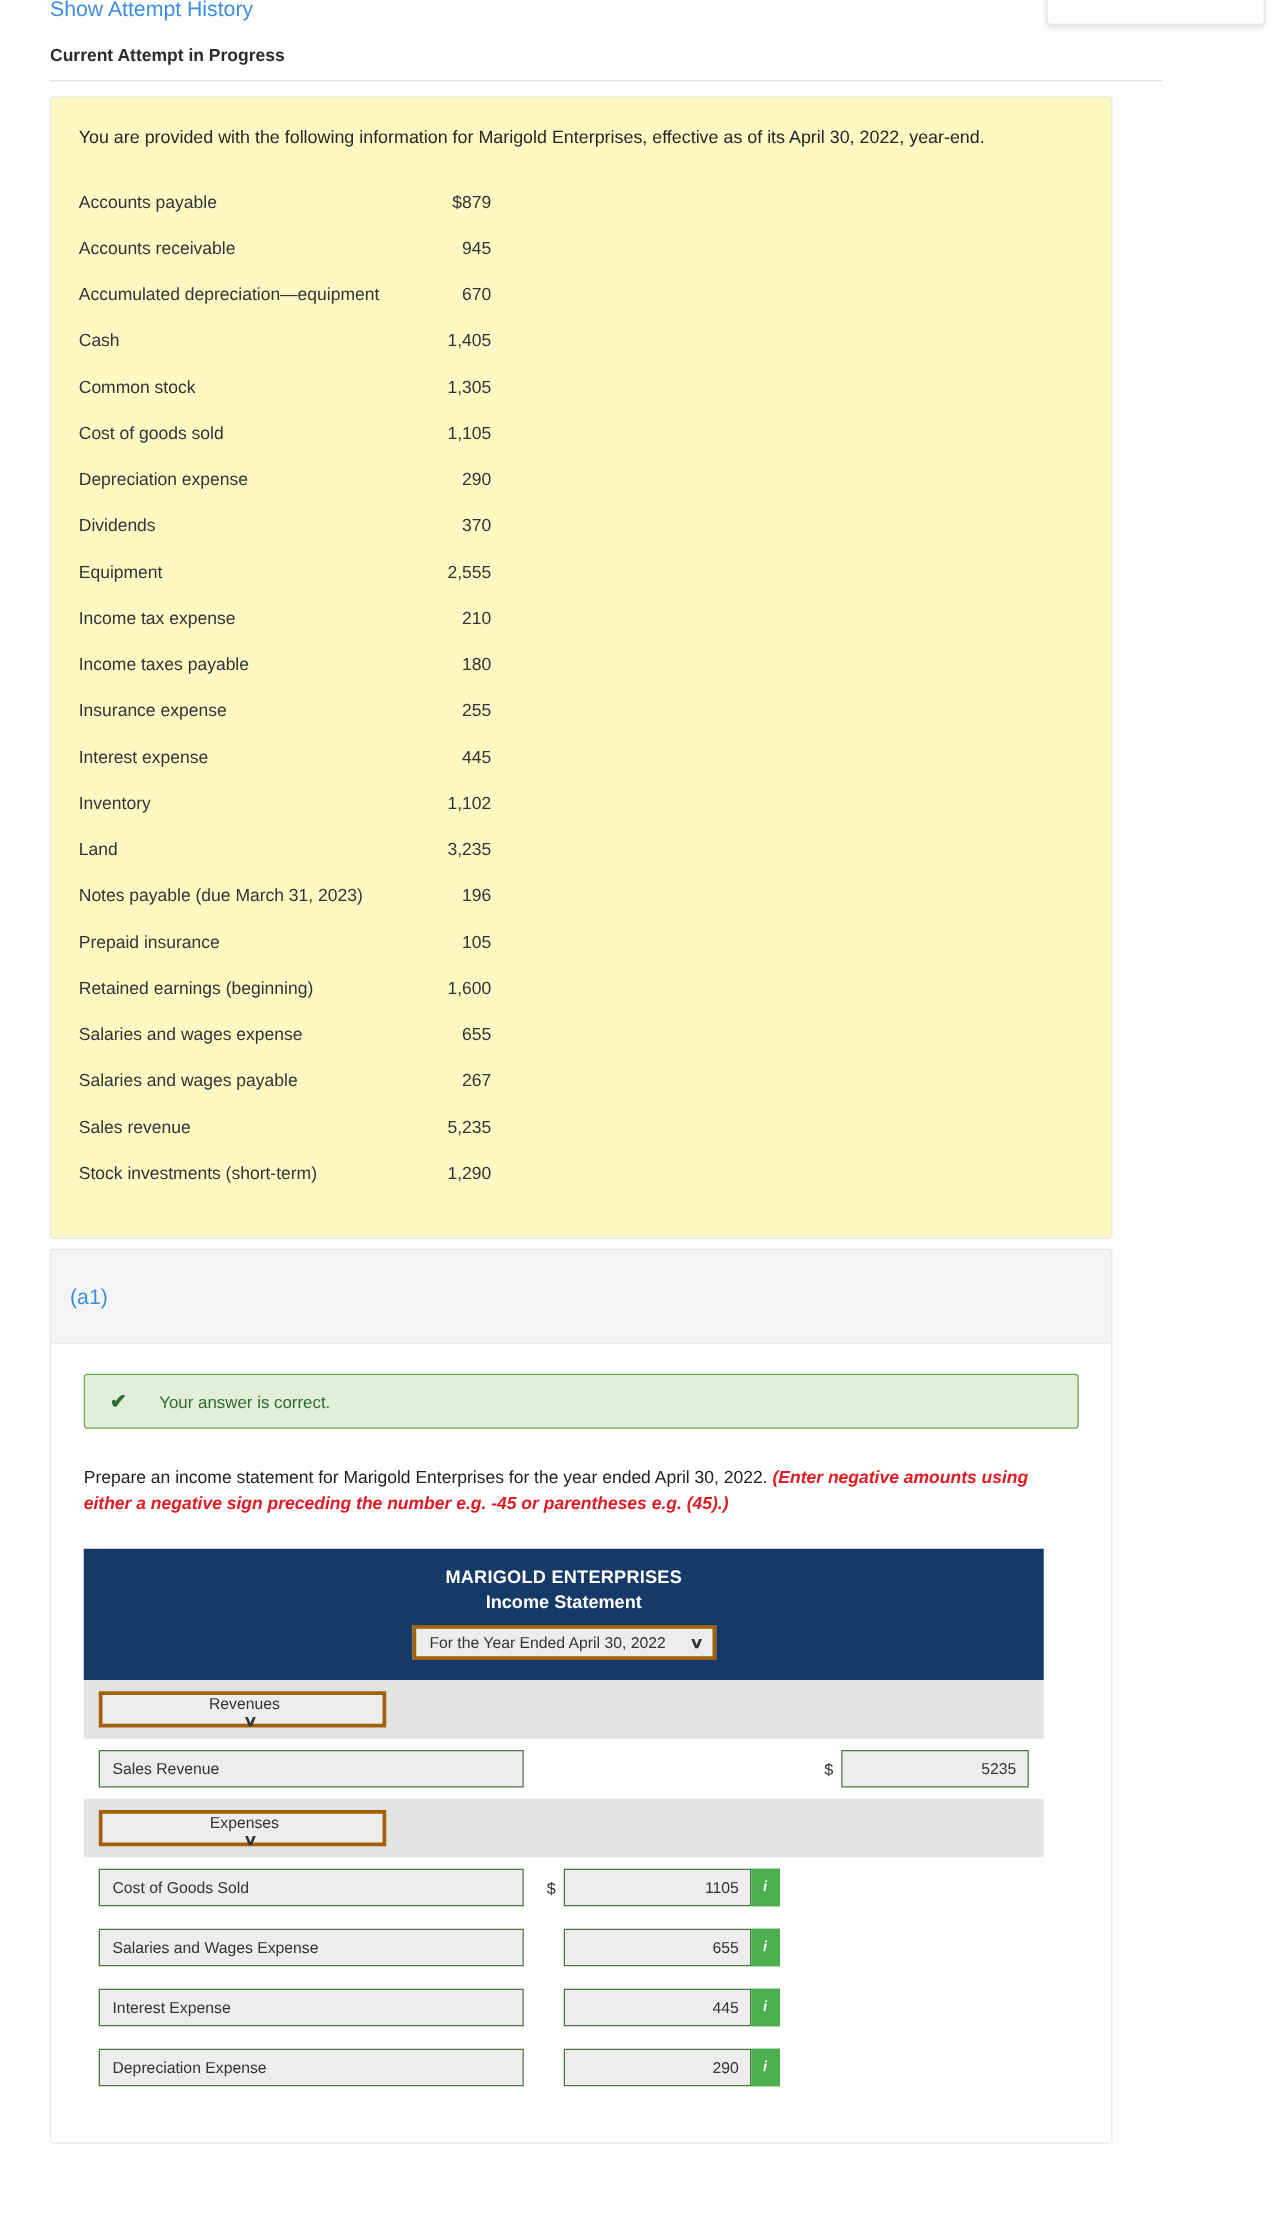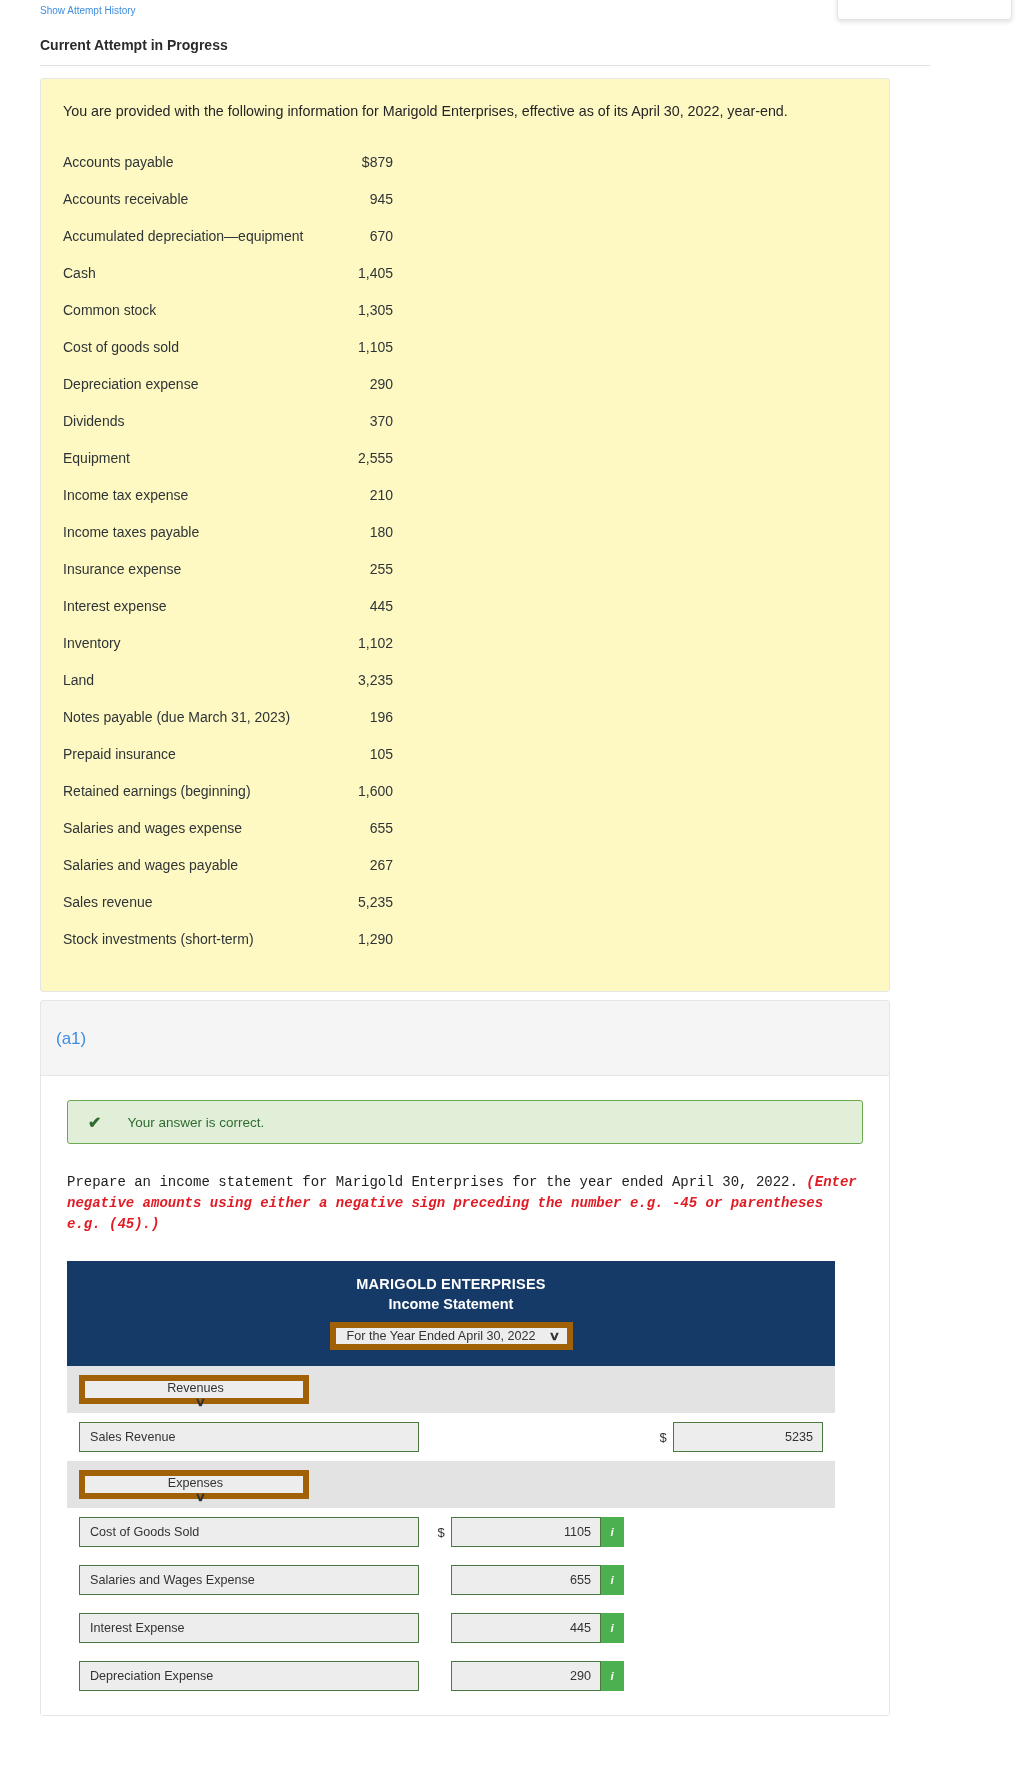--- a/index.html
+++ b/index.html
@@ -7,21 +7,21 @@
     margin: 0; padding: 0;
     background: #ffffff;
     font-family: "Liberation Sans", sans-serif;
   }
   body { width: 1024px; height: 1776px; position: relative; overflow: hidden; }
 
   
   .top-area { position: relative; padding: 0 0 0 40px; }
   .attempt-history-link {
     color: #3e8ede;
-    font-size: 10px;
+    font-size: 17px;
     line-height: 16px;
     padding-top: 0px;
     display: inline-block;
     text-decoration: none;
     cursor: pointer;
   }
 
   .current-attempt {
     font-size: 14px;
     font-weight: bold;
@@ -114,21 +114,20 @@
     font-weight: bold;
     margin-right: 26px;
   }
   .correct-text { color: #2f6b2f; font-size: 13.5px; }
 
   .prepare-text {
     font-size: 14px;
     color: #212121;
     line-height: 21px;
     margin-bottom: 26px;
-    font-family: Liberation Mono, monospace;
   }
   .prepare-text .note {
     color: #e01b24;
     font-weight: bold;
     font-style: italic;
   }
 
   
   .stmt { width: 768px; margin-left: 0px; }
   .stmt-head {
@@ -142,21 +141,21 @@
   }
   .stmt-title {
     color: #fff; font-size: 14.5px; font-weight: bold;
     line-height: 20px; margin-bottom: 8px;
   }
   .sel {
     display: inline-flex;
     align-items: center;
     justify-content: space-between;
     background: #ededed;
-    border: 6px solid #a16207;
+    border: 3px solid #a16207;
     height: 28px;
     font-size: 12.6px;
     color: #333;
     padding: 0 8px 0 11px;
     cursor: pointer;
   }
   .sel .chev {
     font-size: 12px; color: #333; margin-left: 10px;
     font-weight: bold; transform: scaleX(1.35);
   }

